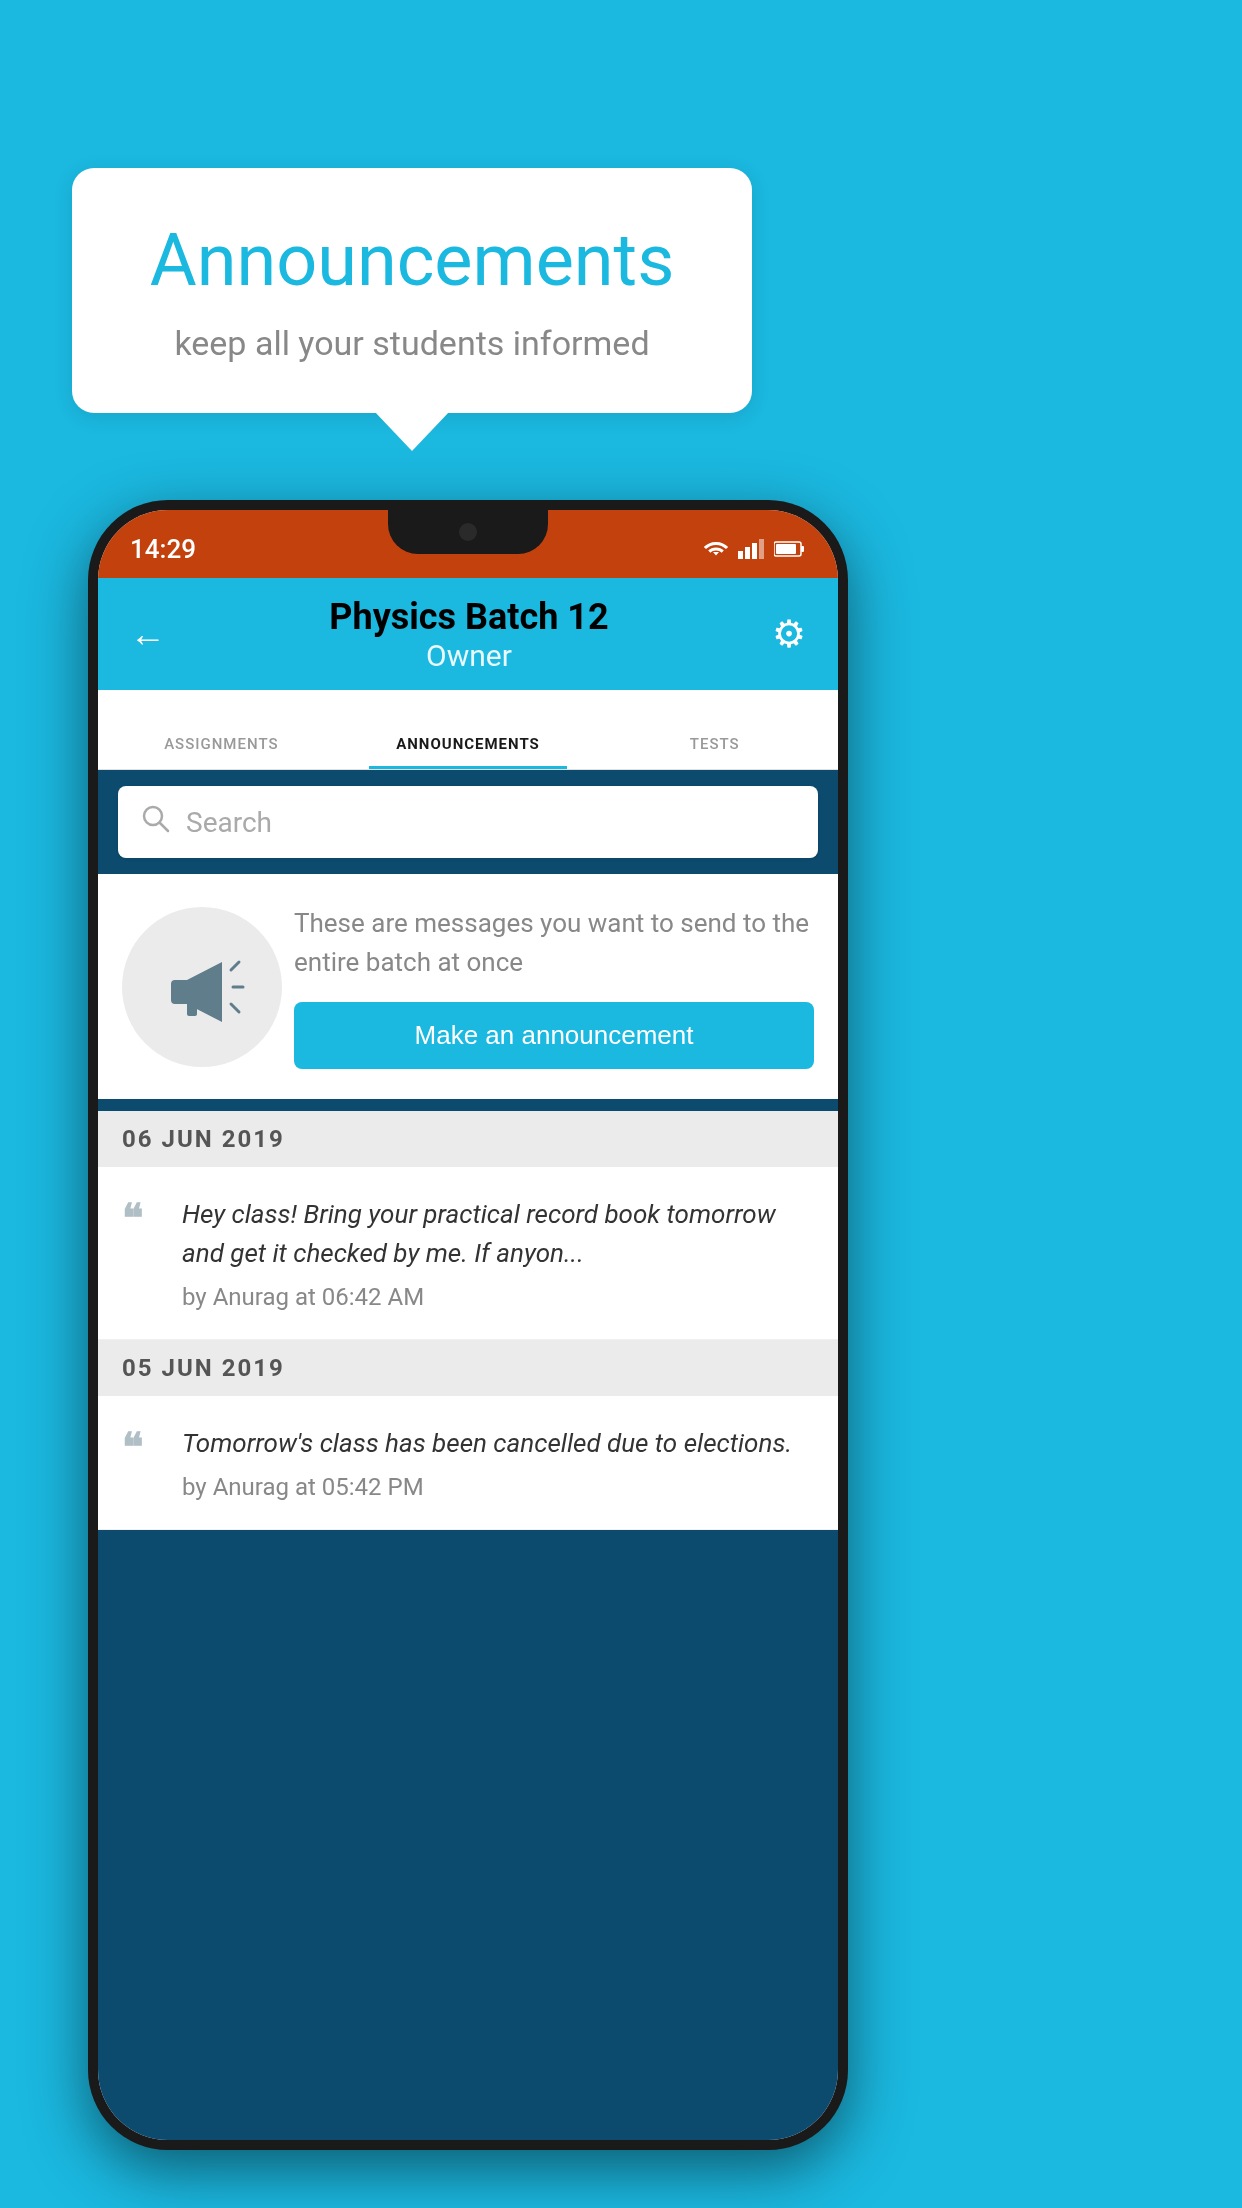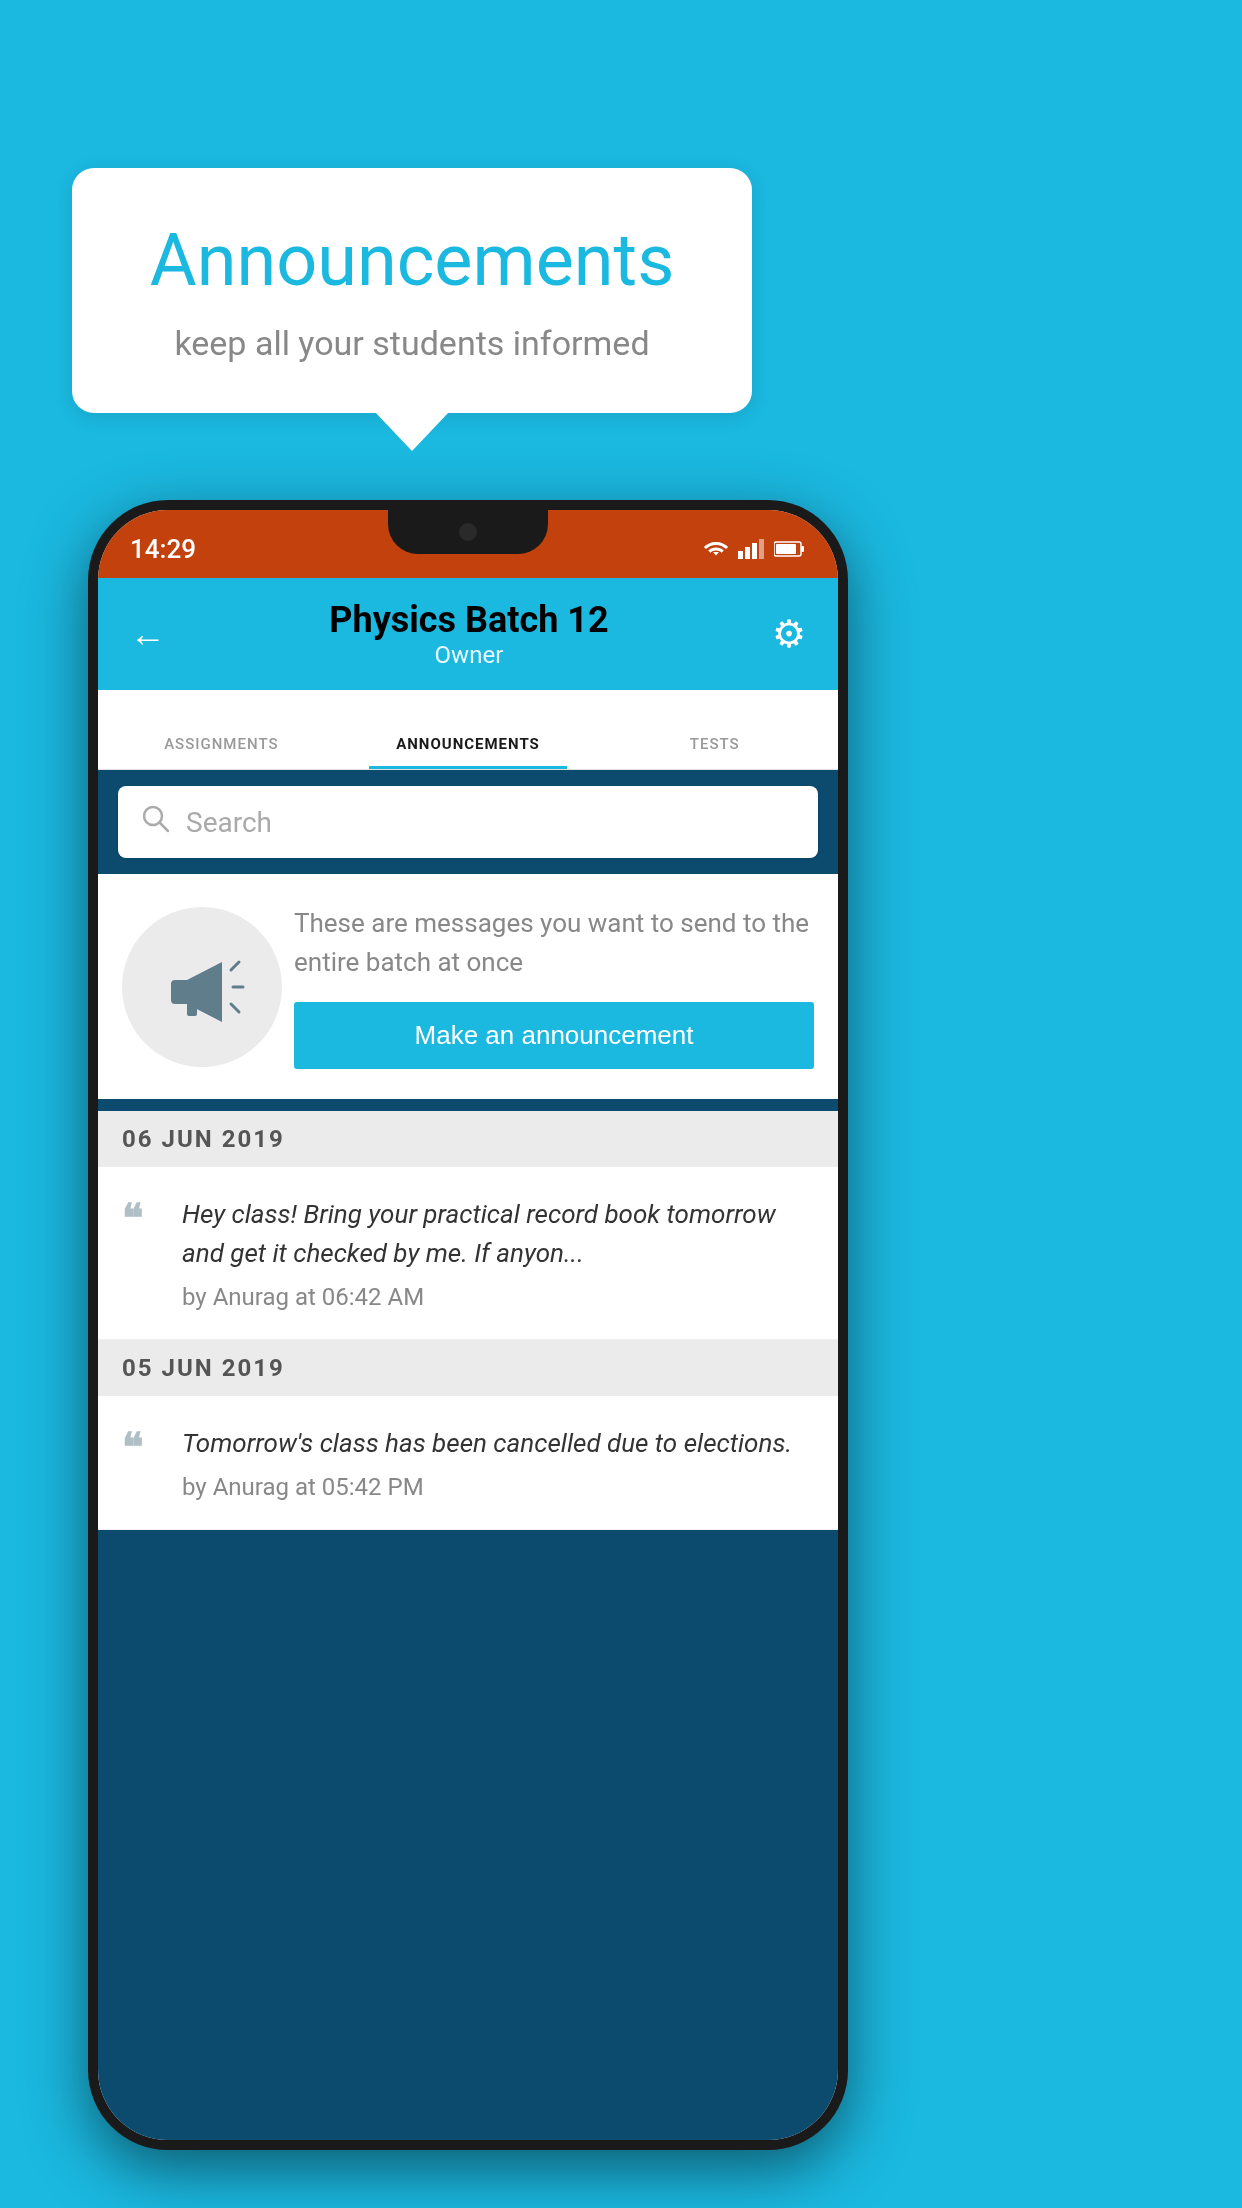--- a/index.html
+++ b/index.html
@@ -144,21 +144,21 @@
     }
 
     .header-title {
       color: #000000;
       font-size: 36px;
       font-weight: 700;
     }
 
     .header-subtitle {
       color: rgba(255,255,255,0.9);
-      font-size: 24px;
+      font-size: 30px;
       font-weight: 400;
     }
 
     .gear-icon {
       color: white;
       font-size: 38px;
       cursor: pointer;
     }
 
     
@@ -264,21 +264,21 @@
       color: #888888;
       font-size: 26px;
       line-height: 1.5;
       margin-bottom: 20px;
     }
 
     .make-announcement-btn {
       background: #1bb8e0;
       color: white;
       border: none;
-      border-radius: 3px;
+      border-radius: 8px;
       padding: 18px 32px;
       font-size: 26px;
       font-weight: 500;
       cursor: pointer;
       width: 100%;
     }
 
     
     .date-separator {
       background: #ebebeb;

